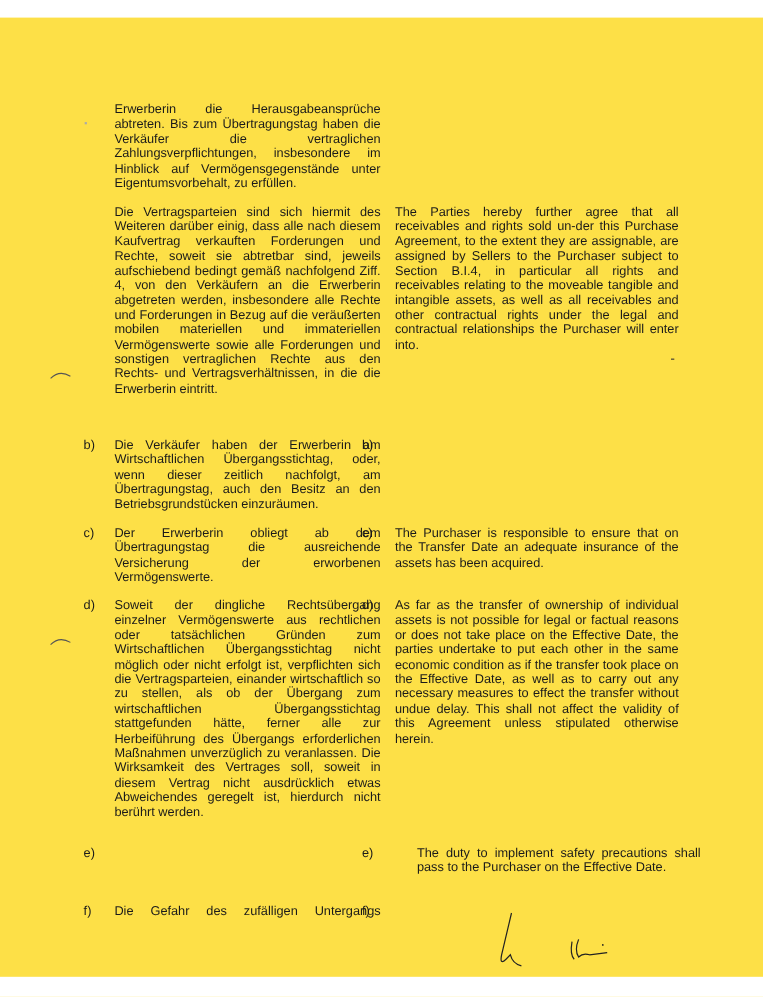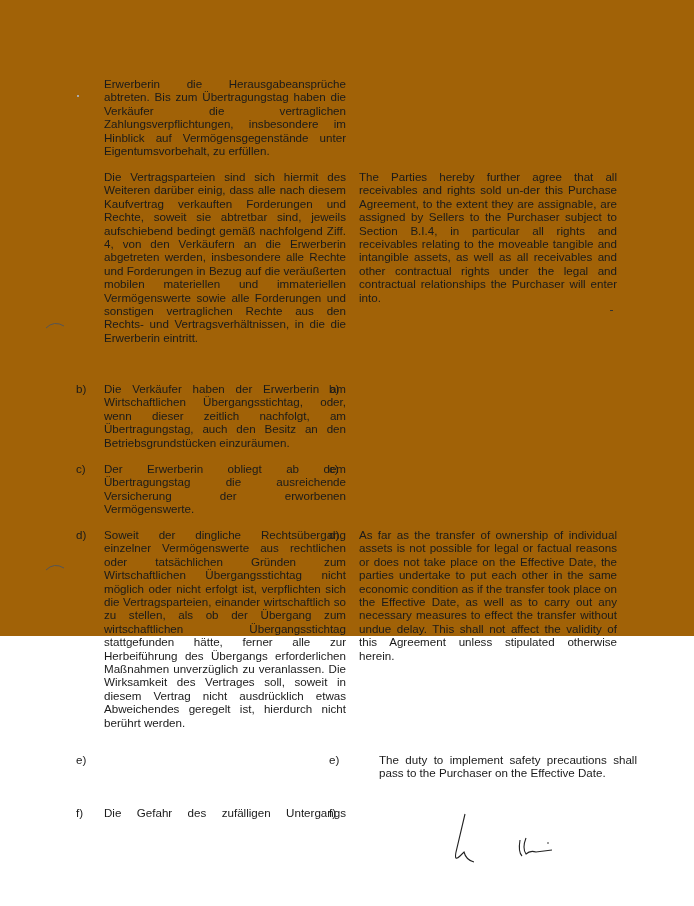--- a/index.html
+++ b/index.html
@@ -1,18 +1,18 @@
 <!DOCTYPE html>
 <html><head>
   <meta charset="utf-8">
   <style>
     html, body { margin: 0; padding: 0; background: #ffffff; }
     body { width: 694px; height: 906px; position: relative; overflow: hidden;
            font-family: "Liberation Sans", sans-serif; color: #1a1a1a; }
-    .page { position: absolute; left: 0; top: 0; width: 694px; height: 636px; background: #a16207; }
+    .page { position: absolute; left: 0; top: 16px; width: 694px; height: 872px; background: #fde047; }
     .blk { position: absolute; font-size: 11.6px; line-height: 13.4px; text-align: justify; }
     .de { left: 104px; width: 242px; }
     .en { left: 359px; width: 258px; }
     .lbl { position: absolute; font-size: 11.6px; line-height: 13.4px; }
     .lbl-de { left: 76px; }
     .lbl-mid { left: 329px; }
     .mark { position: absolute; }
   </style>
 </head>
 <body>
@@ -34,20 +34,21 @@
   <div class="lbl lbl-de" style="top:753px;">e)</div>
 
   <div class="lbl lbl-de" style="top:806px;">f)</div>
   <div class="blk de" style="top:806px; text-align-last: justify;">Die Gefahr des zufälligen Untergangs</div>
 
   <div class="blk en" style="top:170px;">The Parties hereby further agree that all receivables and rights sold un-der this Purchase Agreement, to the extent they are assignable, are assigned by Sellers to the Purchaser subject to Section B.I.4, in particular all rights and receivables relating to the moveable tangible and intangible assets, as well as all receivables and other contractual rights under the legal and contractual relationships the Purchaser will enter into.</div>
 
   <div class="lbl lbl-mid" style="top:382px;">b)</div>
 
   <div class="lbl lbl-mid" style="top:462px;">c)</div>
+  <div class="blk en" style="top:462px;">The Purchaser is responsible to ensure that on the Transfer Date an adequate insurance of the assets has been acquired.</div>
 
   <div class="lbl lbl-mid" style="top:528px;">d)</div>
   <div class="blk en" style="top:528px;">As far as the transfer of ownership of individual assets is not possible for legal or factual reasons or does not take place on the Effective Date, the parties undertake to put each other in the same economic condition as if the transfer took place on the Effective Date, as well as to carry out any necessary measures to effect the transfer without undue delay. This shall not affect the validity of this Agreement unless stipulated otherwise herein.</div>
 
   <div class="lbl lbl-mid" style="top:753px;">e)</div>
   <div class="blk en" style="top:753px;margin-left:20px;">The duty to implement safety precautions shall pass to the Purchaser on the Effective Date.</div>
 
   <div class="lbl lbl-mid" style="top:806px;">f)</div>
 
   <svg class="mark" style="left:44px; top:320px;" width="22" height="10">

